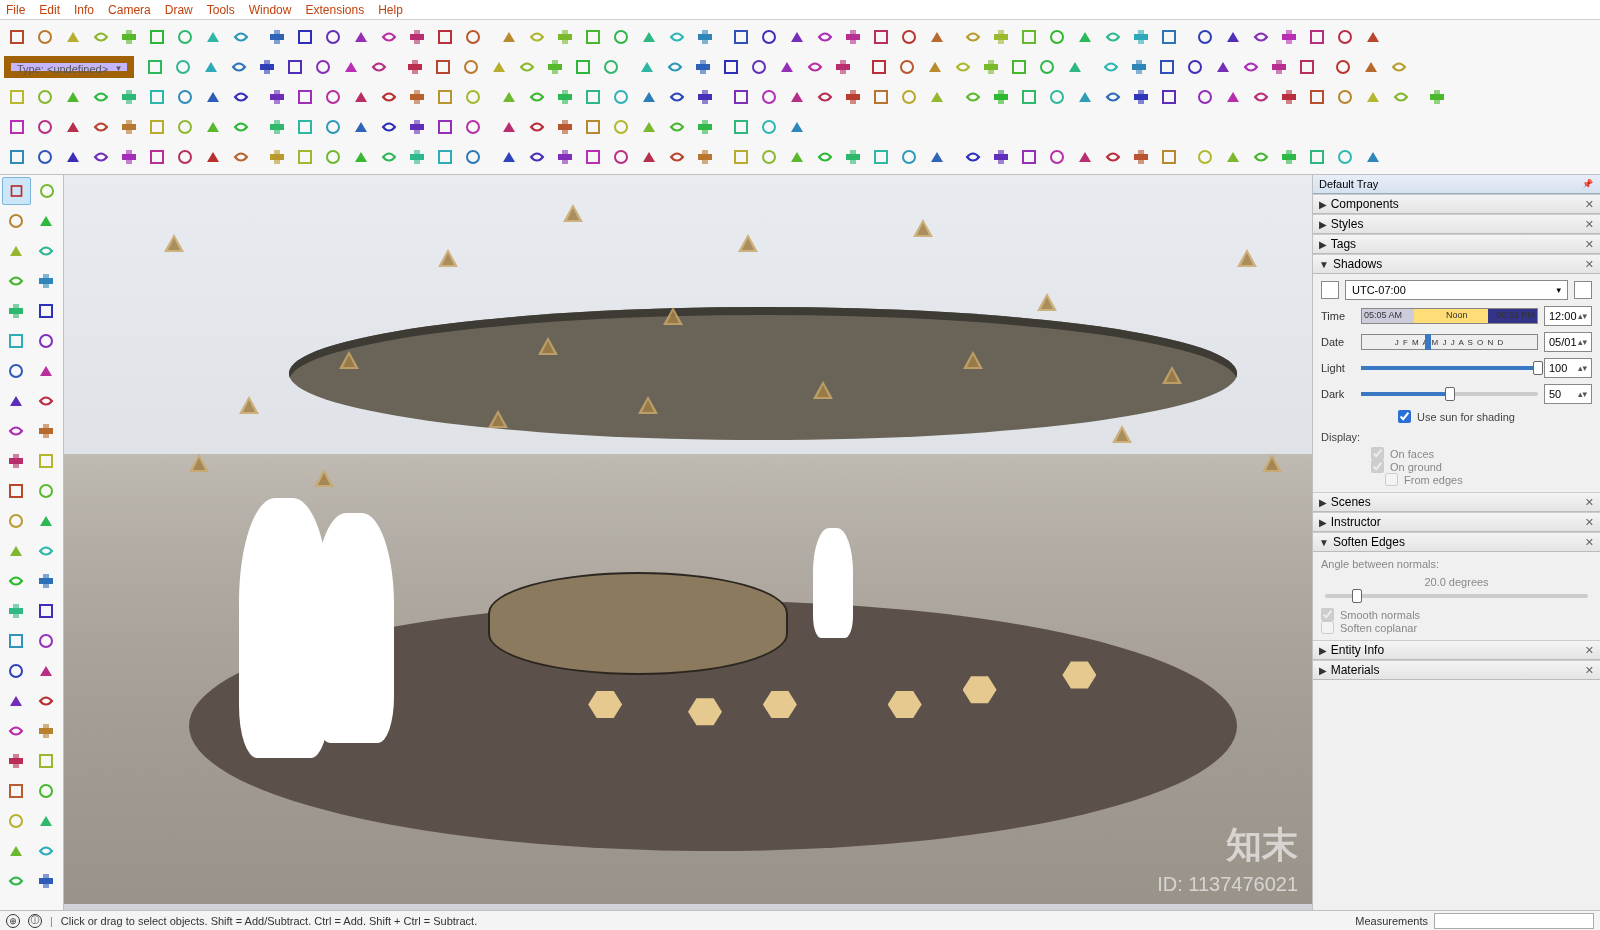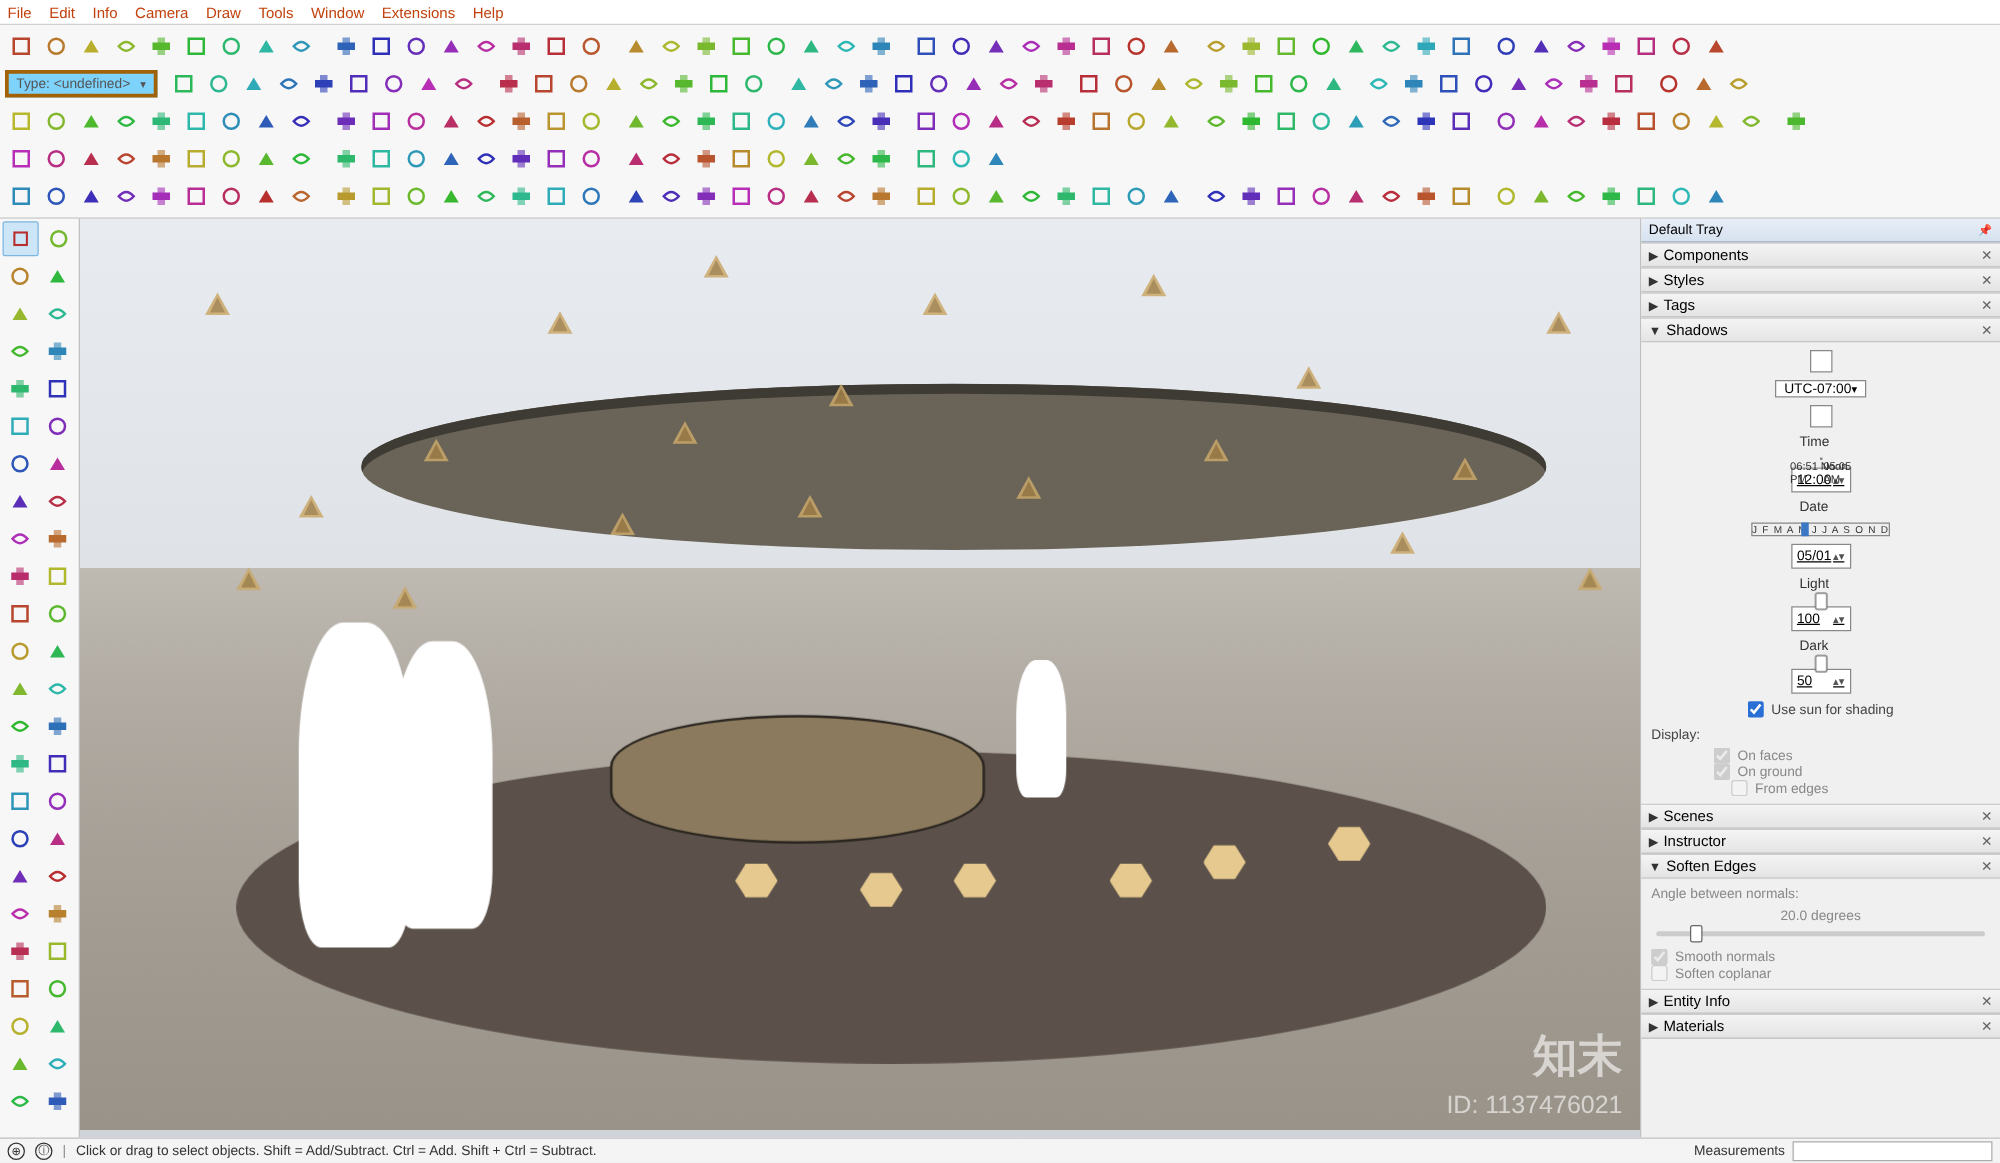--- a/index.html
+++ b/index.html
@@ -8,21 +8,21 @@
 
 .menubar { height: 20px; background: #fff; display: flex; align-items: center; padding: 0 6px; border-bottom: 1px solid #d0d0d0; gap: 14px; }
 .menubar span { color: #c2410c; cursor: default; }
 
 
 .toolbars { background: #f7f7f7; border-bottom: 1px solid #c0c0c0; padding: 2px 0; }
 .tool-row { display: flex; align-items: center; height: 30px; padding: 0 4px; gap: 2px; flex-wrap: nowrap; overflow: hidden; }
 .tool-btn { width: 26px; height: 26px; display: flex; align-items: center; justify-content: center; border: 1px solid transparent; border-radius: 2px; background: #f7f7f7; }
 .tool-btn.sel { background: #cde6f7; border-color: #7ab5e0; }
 .tool-btn svg { width: 18px; height: 18px; }
-.type-sel { height: 22px; display: flex; align-items: center; border: 3px solid #a16207; padding: 0 6px; background: #7dd3fc; font-size: 11px; color: #555; margin-right: 6px; }
+.type-sel { height: 22px; display: flex; border: 7px solid #a16207; padding: 0 6px; background: #c4b5fd; font-size: 11px; color: #555; margin-right: 6px; }
 .type-sel .chev { margin-left: 8px; font-size: 9px; }
 .sep { width: 6px; }
 
 
 .scene-tabs { height: 20px; display: flex; align-items: end; background: #f0f0f0; border-bottom: 1px solid #888; padding-left: 64px; gap: 2px; margin-top: -20px; position: relative; z-index: 1; }
 .scene-tab { padding: 2px 10px; background: #e8e8e8; border: 1px solid #aaa; border-bottom: none; font-size: 11px; border-radius: 3px 3px 0 0; }
 .scene-tab.active { background: #fff; }
 
 
 .main { flex: 1; display: flex; min-height: 0; }
@@ -52,25 +52,25 @@
 .pct { text-align: center; font-size: 12px; }
 
 
 .tray { width: 288px; background: #f0f0f0; border-left: 1px solid #c0c0c0; display: flex; flex-direction: column; overflow: hidden; }
 .tray-title { background: linear-gradient(#e8eef7,#d6e2f0); border-bottom: 1px solid #9ab; padding: 3px 6px; font-size: 11px; display: flex; align-items: center; justify-content: space-between; }
 .tray-title .pin { font-size: 9px; color: #567; }
 .panel-head { background: linear-gradient(#f4f4f4,#e4e4e4); border-top: 1px solid #ccc; border-bottom: 1px solid #bbb; padding: 2px 6px; display: flex; align-items: center; justify-content: space-between; font-size: 12px; cursor: default; }
 .panel-head .arr { font-size: 10px; margin-right: 4px; color: #333; }
 .panel-head .x { color: #666; font-size: 11px; }
 .panel-body { background: #f0f0f0; padding: 6px 8px; font-size: 11px; }
-.row { display: flex; align-items: center; gap: 6px; margin-bottom: 6px; flex-direction: column; }
+.row { display: flex; align-items: center; gap: 6px; margin-bottom: 6px; }
 .row label { width: 34px; color: #333; }
 .sel { flex: 1; border: 1px solid #888; background: #fff; height: 20px; display: flex; align-items: center; padding: 0 6px; justify-content: space-between; }
 .sel .chev { font-size: 9px; }
-.numbox { width: 48px; height: 20px; border: 1px solid #888; background: #fff; display: flex; align-items: center; padding: 0 4px; justify-content: space-between; font-size: 11px; text-decoration: underline; }
+.numbox { width: 48px; height: 20px; border: 1px solid #888; background: #fff; display: flex; align-items: center; padding: 0 4px; justify-content: space-between; font-size: 11px; }
 .numbox .sp { font-size: 9px; color: #555; }
 .slider { flex: 1; height: 4px; background: #ccc; position: relative; border-radius: 2px; }
 .slider .fill { position: absolute; left: 0; top: 0; bottom: 0; background: #3b78c4; }
 .slider .knob { position: absolute; top: -5px; width: 10px; height: 14px; background: #fff; border: 1px solid #666; border-radius: 2px; transform: translateX(-50%); }
 .timebar { flex: 1; height: 16px; background: linear-gradient(90deg,#ccd 0%,#ccd 30%,#fd7 30%,#fd7 72%,#338 72%,#338 100%); position: relative; border: 1px solid #888; }
 .timebar .lab { position: absolute; top: 1px; font-size: 9px; color: #333; }
 .datebar { flex: 1; height: 16px; background: #eee; border: 1px solid #888; display: flex; align-items: center; justify-content: space-around; font-size: 8px; letter-spacing: 1px; color: #333; position: relative; }
 .datebar .mk { position: absolute; top: -1px; bottom: -1px; width: 6px; background: #3b78c4; }
 .cb { display: flex; align-items: center; gap: 6px; font-size: 11px; color: #444; }
 .cb input { accent-color: #2a6fd6; }

